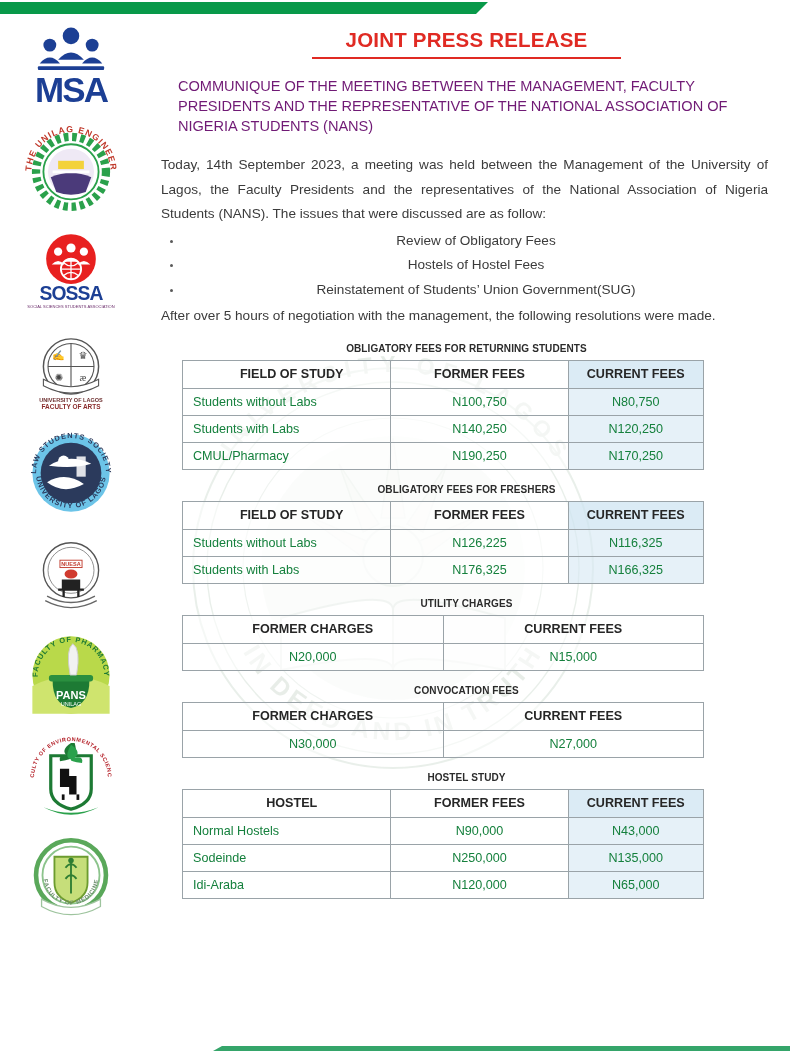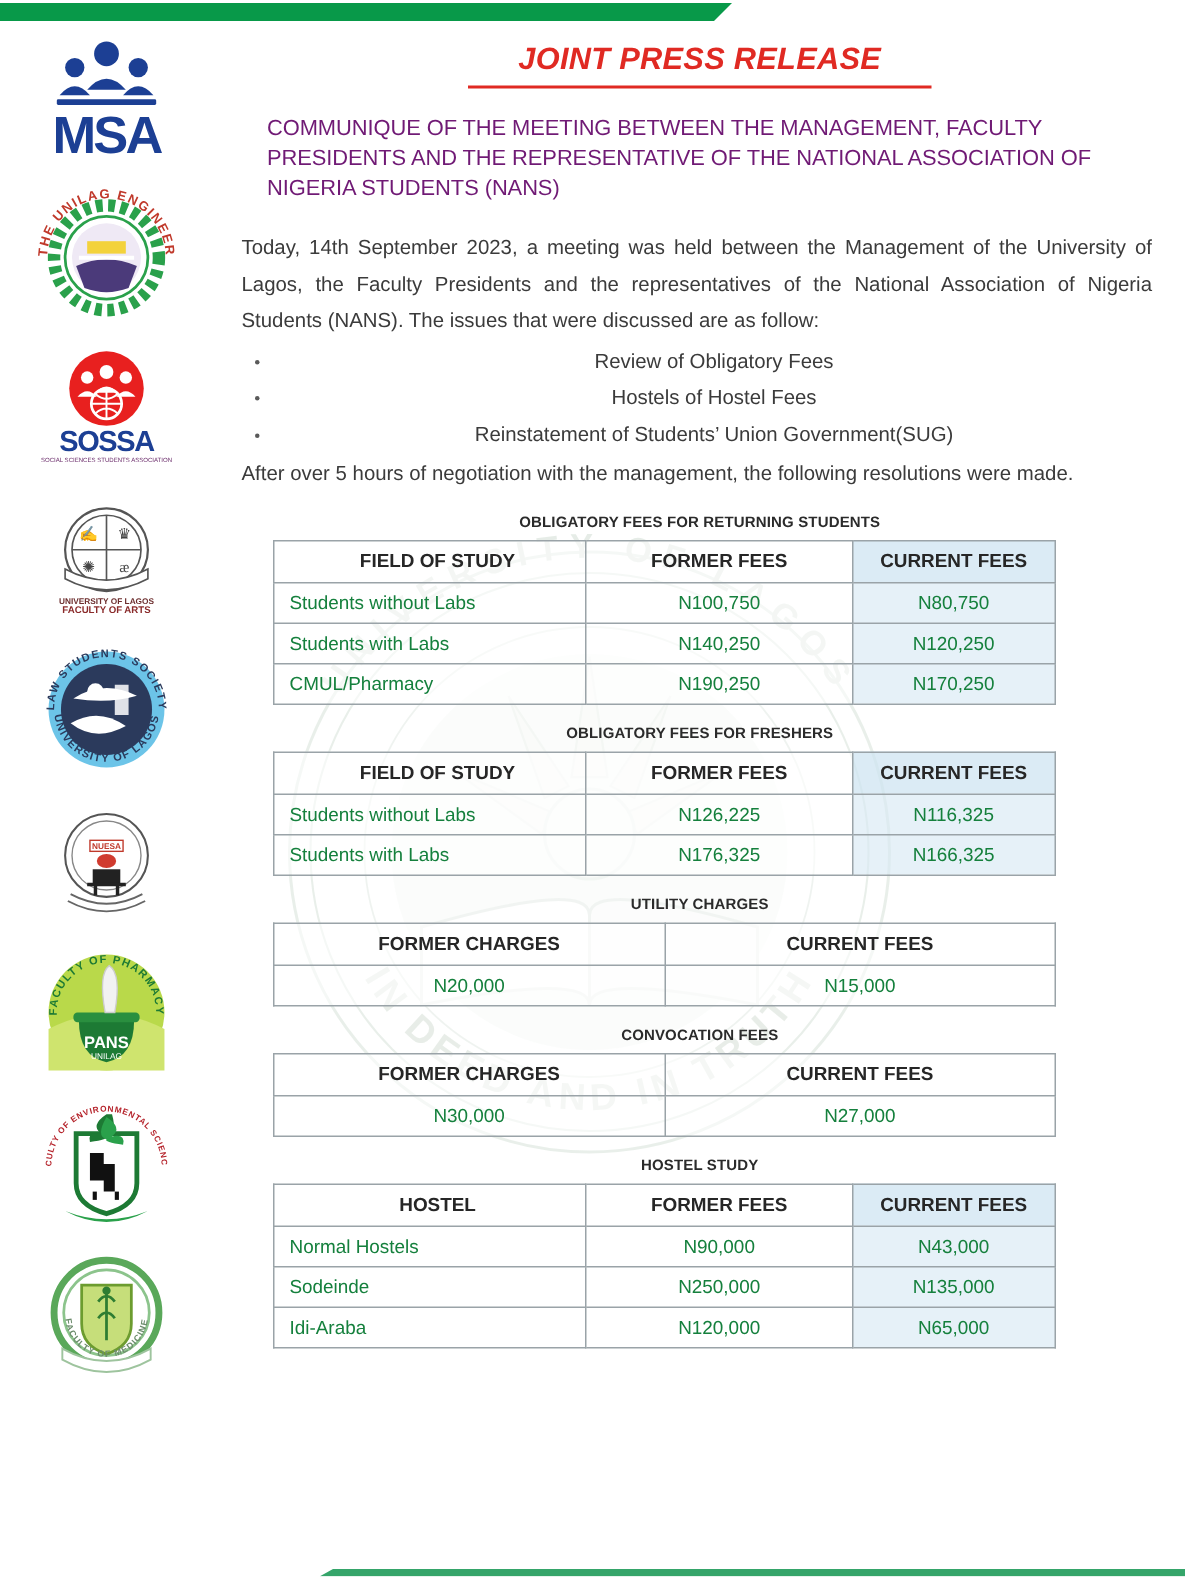--- a/index.html
+++ b/index.html
@@ -53,21 +53,20 @@
     color:#e02a23;
     font-size:20.5px;
     font-weight:bold;
     letter-spacing:.2px;
     margin:28px 0 0 0;
     padding:0 30px 3px 30px;
     display:block;
   }
   .press-title-wrap{
     text-align:center;
-    font-style:italic;
   }
   .press-title-inner{
     display:inline-block;
     border-bottom:2.5px solid #e02a23;
     padding:0 4px 2px 4px;
   }
 
   .communique{
     text-align:left;
     color:#701a75;

